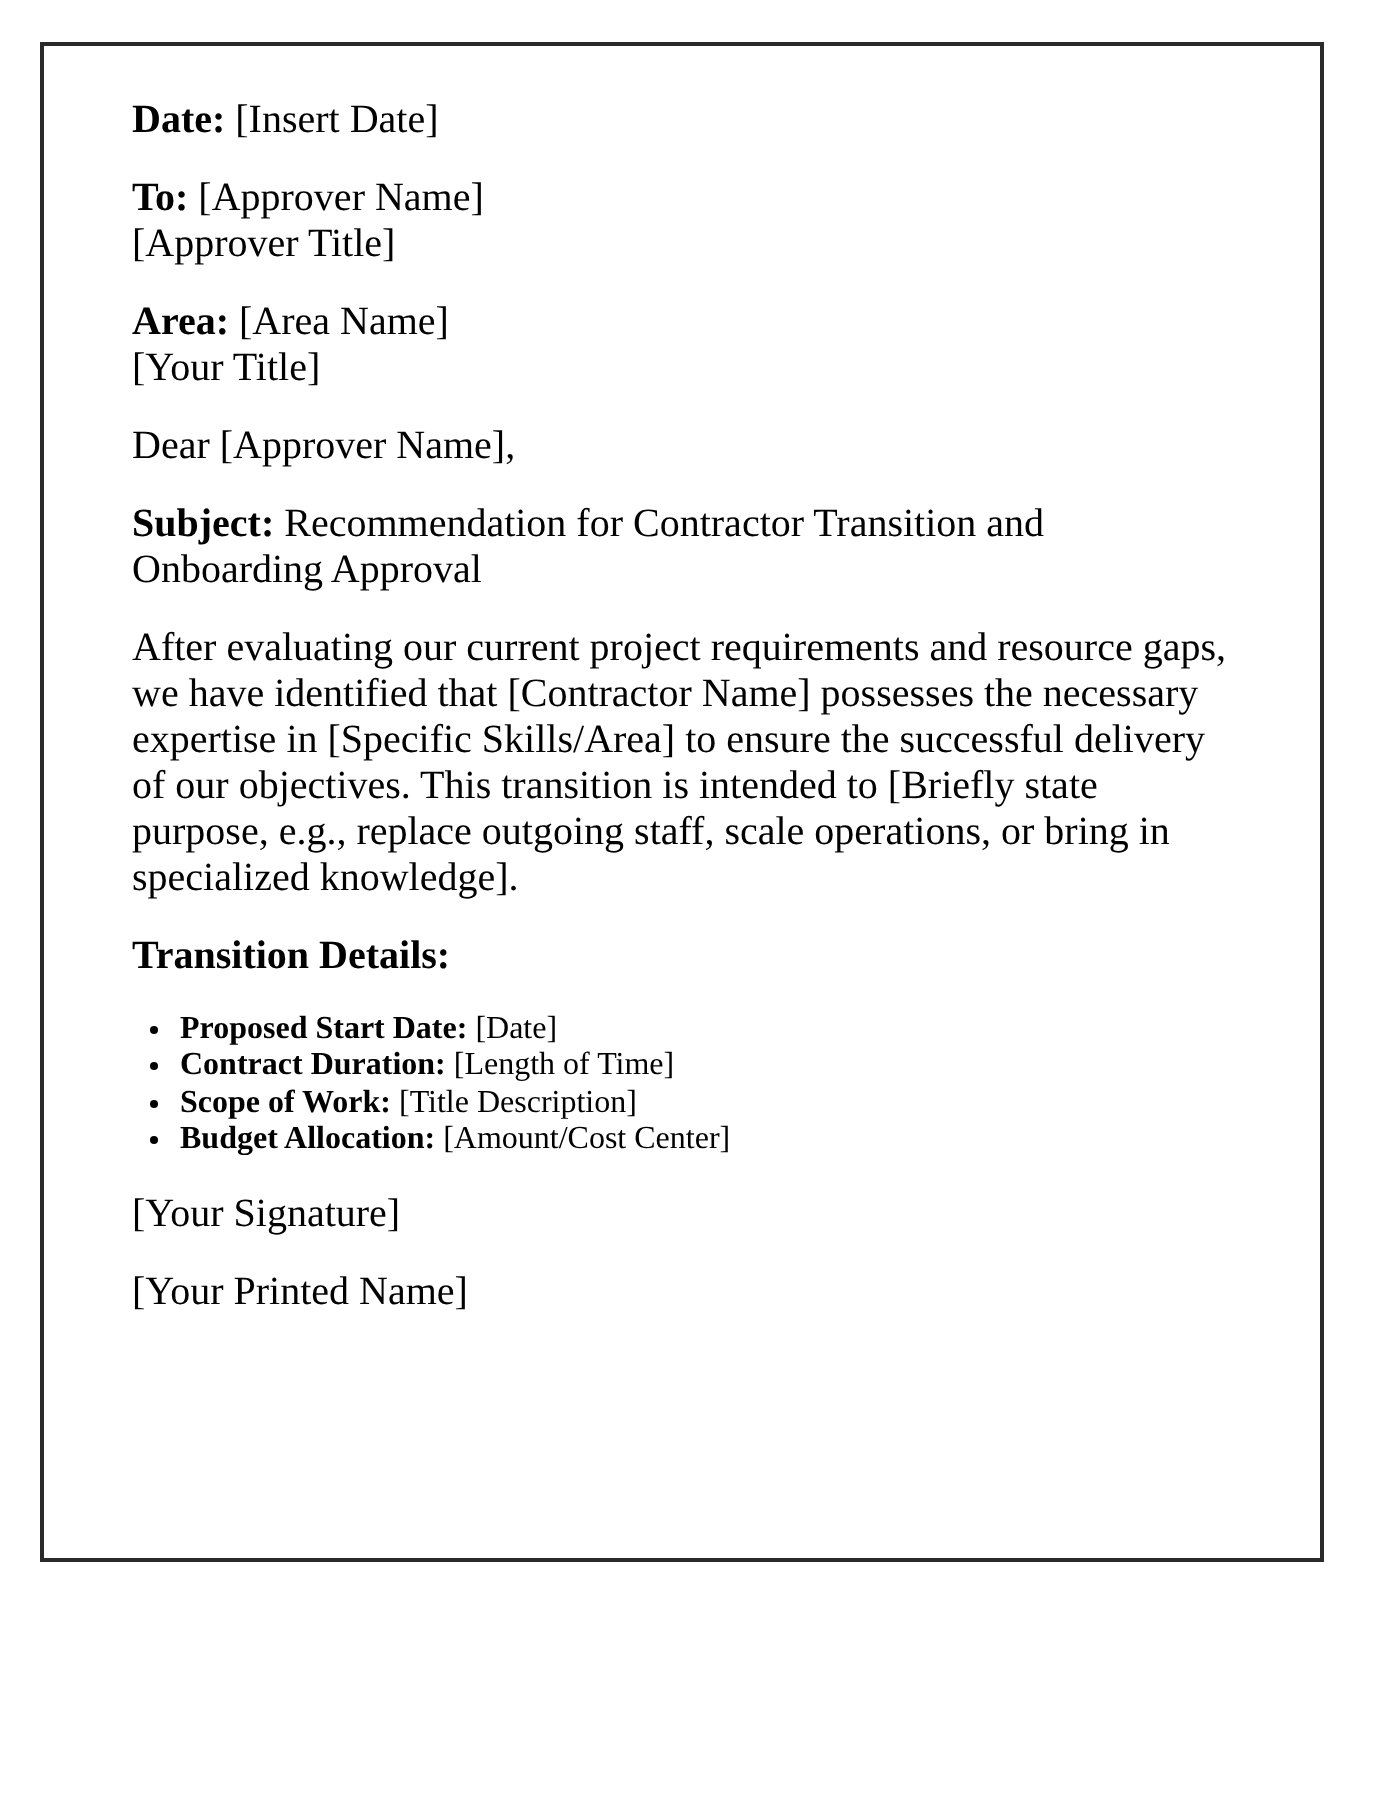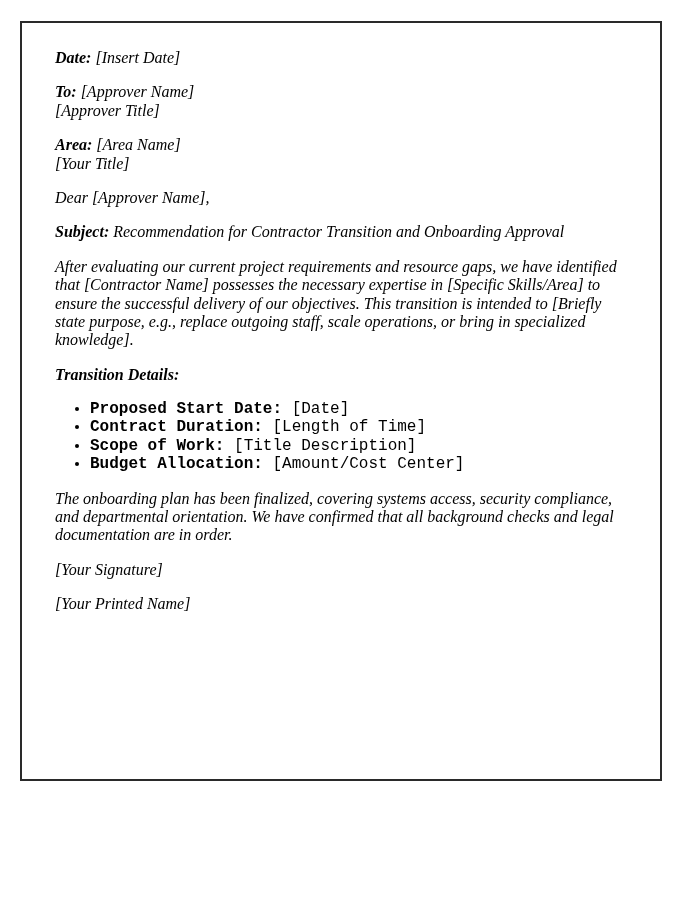--- a/index.html
+++ b/index.html
@@ -22,34 +22,32 @@
     left: 20px;
     top: 21px;
     width: 642px;
     height: 760px;
     box-sizing: border-box;
     border: 2px solid #2a2a2a;
     padding: 10px 22px 20px 28px;
     background: #ffffff;
   }
   .document p {
-    margin: 16px 5px;
-    font-size: 16px;
+    margin: 16px 16px;
+    font-size: 20px;
     line-height: 1.15;
-    font-style: italic;
   }
   .document ul {
     margin: 16px 0;
     padding-left: 40px;
     font-size: 16px;
     line-height: 1.15;
   }
   .document li {
     margin: 0;
-    font-family: Liberation Mono, monospace;
   }
   b { font-weight: bold; }
 </style>
 </head>
 <body>
 
 <div class="page">
   <div class="document">
 
     <p><b>Date:</b> <span>[Insert Date]</span></p>
@@ -67,21 +65,20 @@
 
     <p><b>Transition Details:</b></p>
 
     <ul>
       <li><b>Proposed Start Date:</b> <span>[Date]</span></li>
       <li><b>Contract Duration:</b> <span>[Length of Time]</span></li>
       <li><b>Scope of Work:</b> <span>[Title Description]</span></li>
       <li><b>Budget Allocation:</b> <span>[Amount/Cost Center]</span></li>
     </ul>
 
-    <p>The onboarding plan has been finalized, covering systems access, security compliance, and departmental orientation. We have confirmed that all background checks and legal documentation are in order.</p>
 
 
 
     <p>[Your Signature]</p>
 
     <p>[Your Printed Name]</p>
 
   </div>
 </div>
 

